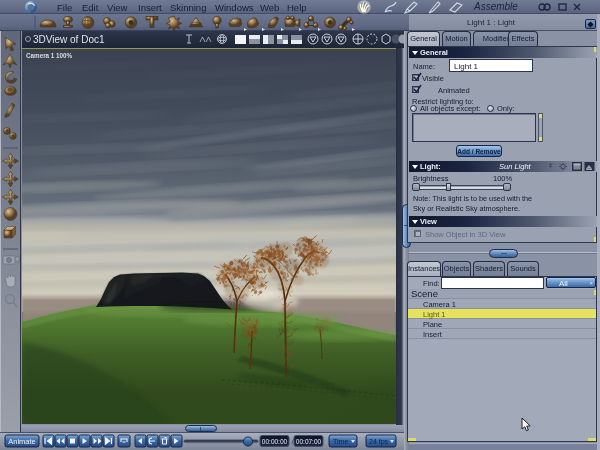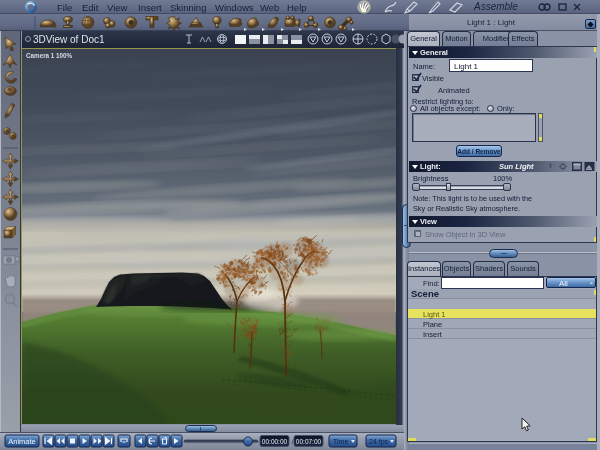--- a/index.html
+++ b/index.html
@@ -1215,21 +1215,21 @@
     <span class="lbl" style="left:12px;top:57px;">All objects except:</span>
     <span class="abs" style="left:79px;top:58px;width:7px;height:7px;border:1px solid #2a3350;border-radius:50%;background:radial-gradient(circle at 35% 35%,#e8eaf0,#8a92a6);"></span>
     <span class="lbl" style="left:89px;top:57px;">Only:</span>
     <div class="abs" style="left:4px;top:66px;width:124px;height:29px;background:#a8aebc;border:1px solid #2a3350;box-shadow:inset 1px 1px 0 #717a8e;"></div>
     <div class="abs" style="left:130px;top:66px;width:5px;height:29px;background:#9aa1b1;border:1px solid #4a5268;">
       <span class="ybar" style="left:0;top:0;width:3px;height:4px;"></span>
       <span class="ybar" style="left:0;bottom:0;width:3px;height:4px;"></span>
     </div>
     <div class="abs blue" style="left:48px;top:98px;width:46px;height:12px;font-size:6.5px;font-weight:bold;color:#10203e;text-align:center;line-height:11px;white-space:nowrap;">Add / Remove</div>
     <div class="hdr" style="top:114px;"><span class="tri"></span>Light:
-      <span class="abs" style="left:90px;top:0;font-style:italic;font-weight:bold;color:#f2f3f6;">Sun Light</span>
+      <span class="abs" style="left:90px;top:0;font-style:italic;font-weight:normal;color:#f2f3f6;">Sun Light</span>
       <svg class="abs" style="left:136px;top:0" width="52" height="11" viewBox="0 0 52 11">
         <path d="M4 3 l3 3 M7 3 l-3 3 M5.5 2 v5" stroke="#454e66" stroke-width="0.9"></path>
         <g stroke="#39415a" fill="none" stroke-width="0.9">
             <circle cx="18" cy="5.5" r="2.2"></circle>
             <path d="M18 1.5 v1.3 M18 8.2 v1.3 M14 5.5 h1.3 M20.7 5.5 h1.3 M15.2 2.7 l0.9 0.9 M19.9 7.4 l0.9 0.9 M20.8 2.7 l-0.9 0.9 M16.1 7.4 l-0.9 0.9"></path>
           </g>
         <rect x="27" y="1" width="10" height="9" fill="#272f46"></rect>
           <rect x="28.5" y="2.5" width="7" height="6" fill="#7e8698"></rect>
           <rect x="28.5" y="2.5" width="7" height="2" fill="#aab0be"></rect>
         <rect x="39.5" y="1" width="10" height="9" fill="#272f46"></rect>
@@ -1265,22 +1265,25 @@
     <div class="tab" style="left:100px;width:32px;">Sounds</div>
   </div>
   <div class="pcontent" style="height:166px;background:#a2a9b8;">
     <span class="lbl" style="left:15px;top:2px;">Find:</span>
     <div class="abs" style="left:33px;top:0px;width:103px;height:12px;background:#fff;border:1px solid #2a3350;"></div>
     <div class="abs blue" style="left:138px;top:0px;width:50px;height:11px;border-radius:2px;">
       <span class="abs" style="left:4px;top:1px;font-size:8px;color:#f0f4f8;margin-left:8px;">All</span>
       <span class="abs" style="right:2px;top:2px;font-size:5.5px;color:#e8ecf2;">×</span>
     </div>
     <div class="abs" style="left:0;top:12px;width:188px;height:10px;background:#9ba2b2;border-bottom:1px solid #8a91a3;">
-      <span class="abs" style="left:3px;top:-1px;font-size:9.5px;font-weight:bold;color:#141d36;">Scene</span>
+      <span class="abs" style="left:3px;top:-1px;font-size:9.5px;font-weight:normal;color:#141d36;">Scene</span>
     </div>
+    <div class="abs" style="left:0;top:22px;width:188px;height:10px;background:#a0a7b6;border-bottom:1px solid #8a91a3;">
+        <span class="lbl" style="left:15px;top:1px;">Camera 1</span>
+      </div>
     <div class="abs" style="left:0;top:32px;width:188px;height:10px;background:#e6e25e;border-bottom:1px solid #8a91a3;">
         <span class="lbl" style="left:15px;top:1px;color:#585816;">Light 1</span>
       </div>
     <div class="abs" style="left:0;top:42px;width:188px;height:10px;background:#a0a7b6;border-bottom:1px solid #8a91a3;">
         <span class="lbl" style="left:15px;top:1px;">Plane</span>
       </div>
     <div class="abs" style="left:0;top:52px;width:188px;height:10px;background:#a0a7b6;border-bottom:1px solid #8a91a3;">
         <span class="lbl" style="left:15px;top:1px;">Insert</span>
       </div>
     <span class="ybar" style="left:0px;bottom:0px;width:8px;height:3px;"></span>

